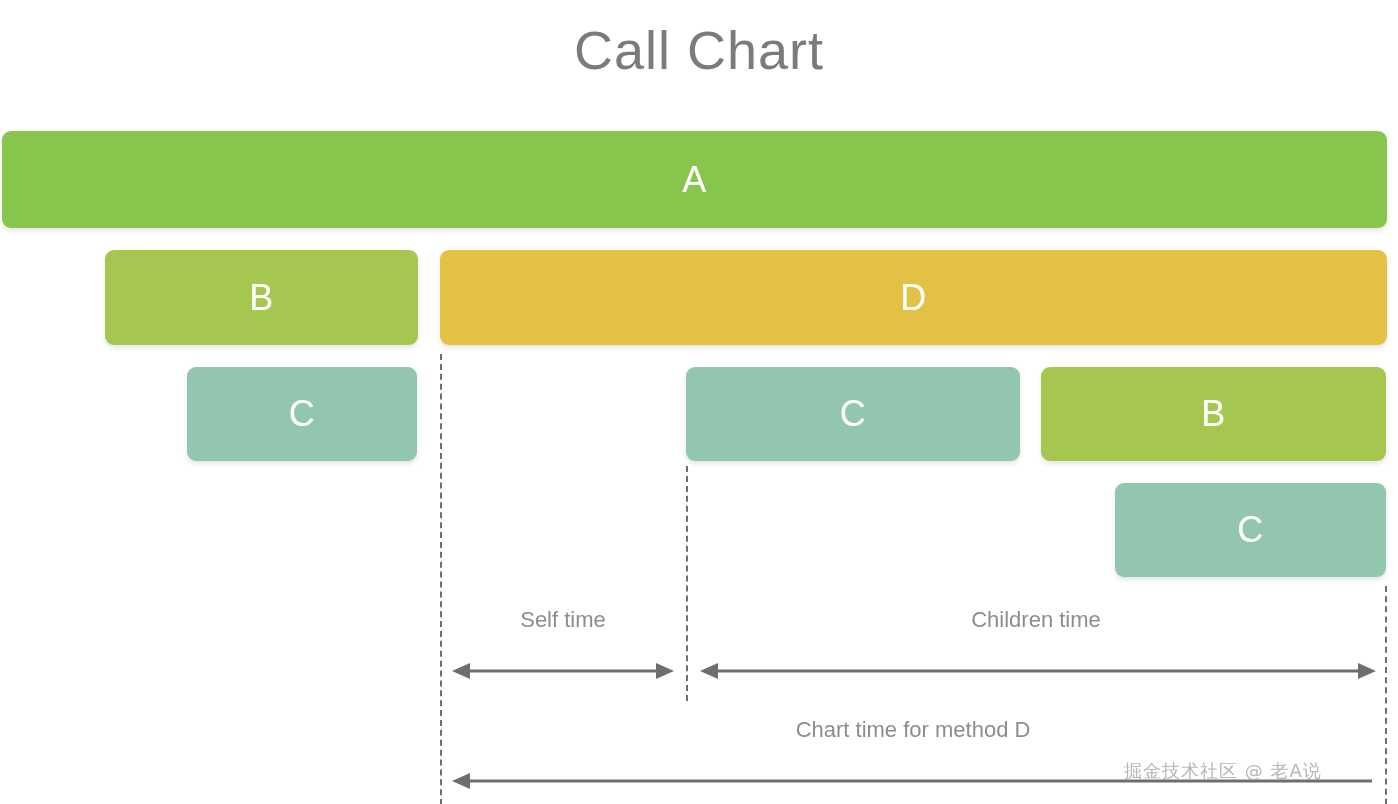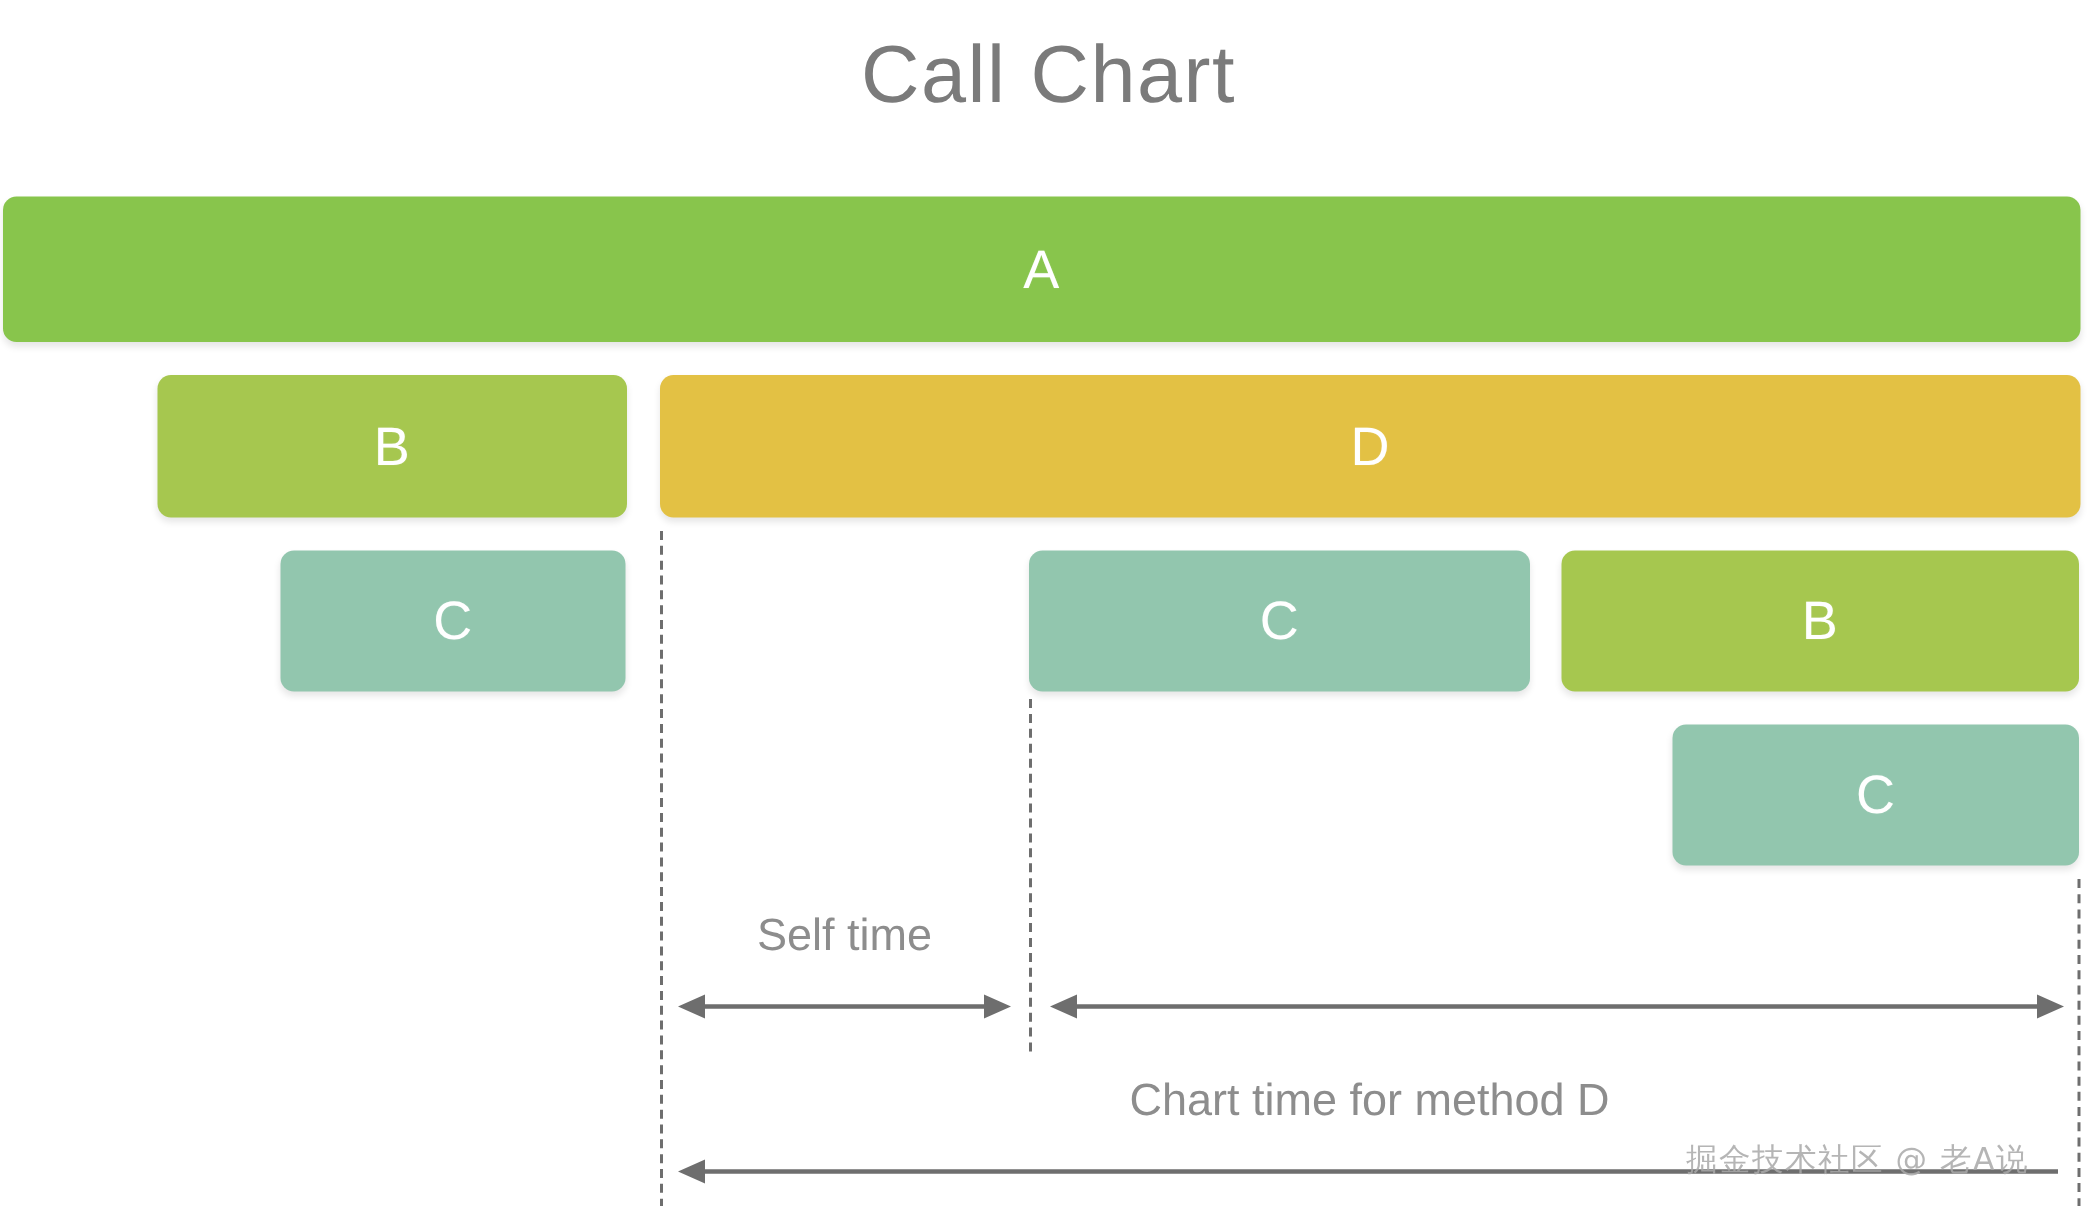--- a/index.html
+++ b/index.html
@@ -61,37 +61,37 @@
     position: absolute;
     width: 0;
     border-left: 2px dashed #6e6e6e;
   }
 
   
   .measure-label {
     position: absolute;
     text-align: center;
     color: #8d8d8d;
-    font-size: 30px;
+    font-size: 22px;
     font-weight: 300;
     white-space: nowrap;
   }
 
   
   .arrow {
     position: absolute;
     height: 20px;
   }
   .arrow svg { display: block; }
 
   
   .watermark {
     position: absolute;
     color: #a9a9a9;
-    font-size: 21px;
+    font-size: 18px;
     letter-spacing: 1px;
     white-space: nowrap;
     opacity: 0.85;
     font-family: "DejaVu Sans", sans-serif;
   }
 </style>
 </head>
 <body>
 
 <div id="stage">
@@ -135,20 +135,21 @@
   <div class="measure-label" style="left:440px; top:596px; width:246px;">Self time</div>
 
   <div class="arrow" style="left:452px; top:650px; width:222px;">
     <svg width="222" height="20" viewBox="0 0 222 20">
       <line x1="14" y1="10" x2="208" y2="10" stroke="#6e6e6e" stroke-width="3"></line>
       <polygon points="0,10 18,2 18,18" fill="#6e6e6e"></polygon>
       <polygon points="222,10 204,2 204,18" fill="#6e6e6e"></polygon>
     </svg>
   </div>
 
+  <div class="measure-label" style="left:686px; top:596px; width:700px;">Children time</div>
 
   <div class="arrow" style="left:700px; top:650px; width:676px;">
     <svg width="676" height="20" viewBox="0 0 676 20">
       <line x1="14" y1="10" x2="662" y2="10" stroke="#6e6e6e" stroke-width="3"></line>
       <polygon points="0,10 18,2 18,18" fill="#6e6e6e"></polygon>
       <polygon points="676,10 658,2 658,18" fill="#6e6e6e"></polygon>
     </svg>
   </div>
 
   <div class="measure-label" style="left:440px; top:706px; width:946px;">Chart time for method D</div>

